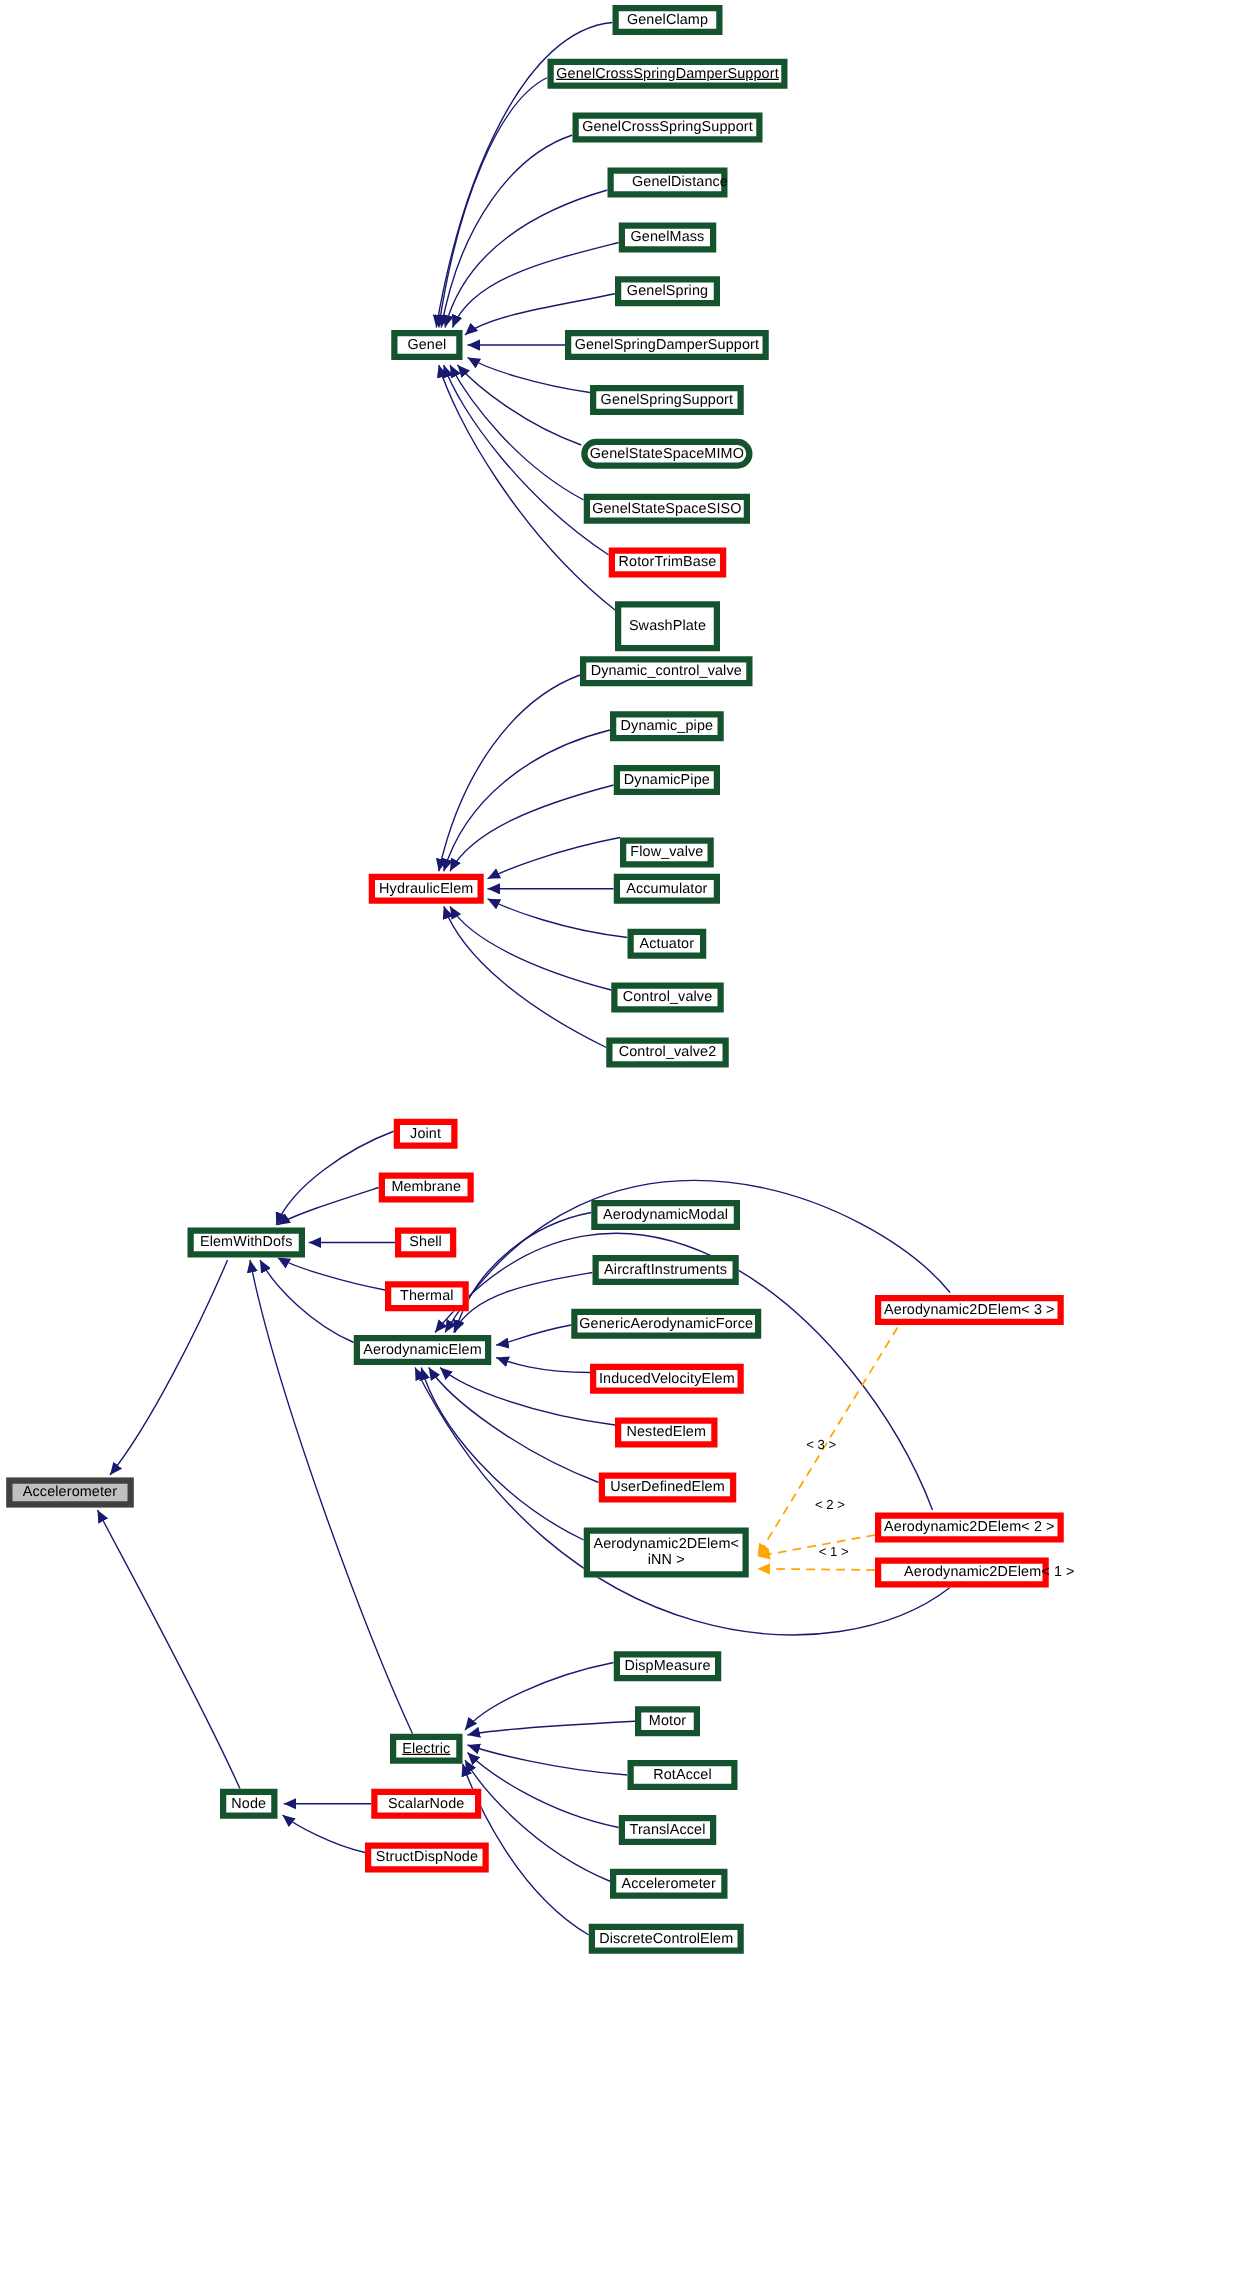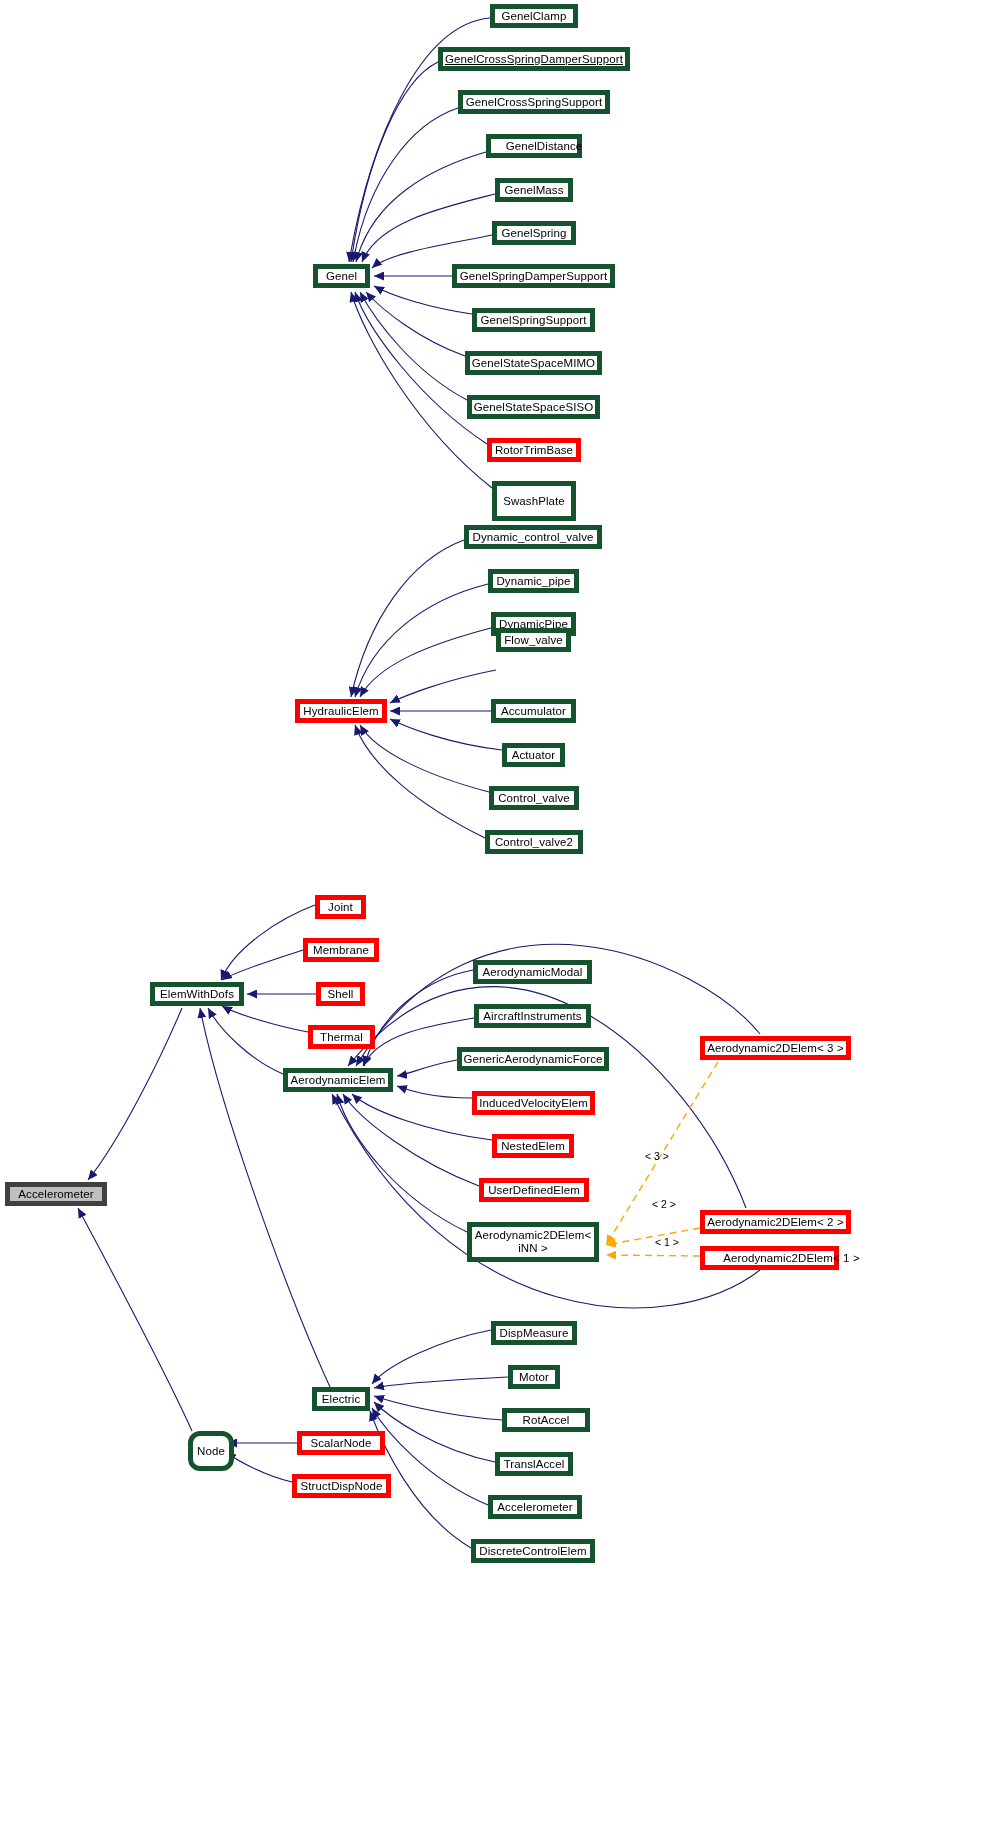--- a/index.html
+++ b/index.html
@@ -122,29 +122,29 @@
       </g>
   </svg>
 <div class="node-box" style="left: 490px; top: 4px; width: 88px; height: 24px;">GenelClamp</div>
     <div class="node-box" style="left: 438px; top: 47px; width: 192px; height: 24px; text-decoration: underline;">GenelCrossSpringDamperSupport</div>
     <div class="node-box" style="left: 458px; top: 90px; width: 152px; height: 24px;">GenelCrossSpringSupport</div>
     <div class="node-box" style="left: 486px; top: 134px; width: 96px; height: 24px; padding-left: 20px;">GenelDistance</div>
     <div class="node-box" style="left: 495px; top: 178px; width: 78px; height: 24px;">GenelMass</div>
     <div class="node-box" style="left: 492px; top: 221px; width: 84px; height: 24px;">GenelSpring</div>
     <div class="node-box" style="left: 452px; top: 264px; width: 163px; height: 24px;">GenelSpringDamperSupport</div>
     <div class="node-box" style="left: 472px; top: 308px; width: 123px; height: 24px;">GenelSpringSupport</div>
-    <div class="node-box" style="left: 465px; top: 351px; width: 137px; height: 24px;">GenelStateSpaceMIMO</div>
+    <div class="node-box" style="left: 465px; top: 351px; width: 137px; height: 24px; border-radius: 12px;">GenelStateSpaceMIMO</div>
     <div class="node-box" style="left: 467px; top: 395px; width: 133px; height: 24px;">GenelStateSpaceSISO</div>
     <div class="node-box red" style="left: 487px; top: 438px; width: 94px; height: 24px;">RotorTrimBase</div>
     <div class="node-box" style="left: 492px; top: 481px; width: 84px; height: 40px; text-align: right;">SwashPlate</div>
     <div class="node-box" style="left: 313px; top: 264px; width: 57px; height: 24px;">Genel</div>
     <div class="node-box" style="left: 464px; top: 525px; width: 138px; height: 24px;">Dynamic_control_valve</div>
     <div class="node-box" style="left: 488px; top: 569px; width: 91px; height: 24px;">Dynamic_pipe</div>
     <div class="node-box" style="left: 491px; top: 612px; width: 85px; height: 24px;">DynamicPipe</div>
-    <div class="node-box" style="left: 496px; top: 628px; width: 75px; height: 24px;">Flow_valve</div>
+    <div class="node-box" style="left: 496px; top: 670px; width: 75px; height: 24px;">Flow_valve</div>
     <div class="node-box" style="left: 491px; top: 699px; width: 85px; height: 24px;">Accumulator</div>
     <div class="node-box" style="left: 502px; top: 743px; width: 63px; height: 24px;">Actuator</div>
     <div class="node-box" style="left: 489px; top: 786px; width: 90px; height: 24px;">Control_valve</div>
     <div class="node-box" style="left: 485px; top: 830px; width: 98px; height: 24px;">Control_valve2</div>
     <div class="node-box red" style="left: 295px; top: 699px; width: 92px; height: 24px;">HydraulicElem</div>
     <div class="node-box red" style="left: 315px; top: 895px; width: 51px; height: 24px;">Joint</div>
     <div class="node-box red" style="left: 303px; top: 938px; width: 76px; height: 24px;">Membrane</div>
     <div class="node-box red" style="left: 316px; top: 982px; width: 49px; height: 24px;">Shell</div>
     <div class="node-box red" style="left: 308px; top: 1025px; width: 67px; height: 24px;">Thermal</div>
     <div class="node-box" style="left: 150px; top: 982px; width: 94px; height: 24px;">ElemWithDofs</div>
@@ -160,20 +160,20 @@
     <div class="node-box red" style="left: 700px; top: 1036px; width: 151px; height: 24px;">Aerodynamic2DElem&lt; 3 &gt;</div>
     <div class="node-box red" style="left: 700px; top: 1210px; width: 151px; height: 24px;">Aerodynamic2DElem&lt; 2 &gt;</div>
     <div class="node-box red" style="left: 700px; top: 1246px; width: 139px; height: 24px; padding-left: 44px;">Aerodynamic2DElem&lt; 1 &gt;</div>
     <div class="node-box filled" style="left: 5px; top: 1182px; width: 102px; height: 24px;">Accelerometer</div>
     <div class="node-box" style="left: 491px; top: 1321px; width: 86px; height: 24px;">DispMeasure</div>
     <div class="node-box" style="left: 508px; top: 1365px; width: 52px; height: 24px;">Motor</div>
     <div class="node-box" style="left: 502px; top: 1408px; width: 88px; height: 24px;">RotAccel</div>
     <div class="node-box" style="left: 495px; top: 1452px; width: 78px; height: 24px;">TranslAccel</div>
     <div class="node-box" style="left: 488px; top: 1495px; width: 94px; height: 24px;">Accelerometer</div>
     <div class="node-box" style="left: 471px; top: 1539px; width: 124px; height: 24px;">DiscreteControlElem</div>
-    <div class="node-box" style="left: 312px; top: 1387px; width: 58px; height: 24px;">Electric</div>
+    <div class="node-box" style="left: 312px; top: 1387px; width: 58px; height: 24px; text-decoration: underline;">Electric</div>
     <div class="node-box red" style="left: 297px; top: 1431px; width: 88px; height: 24px;">ScalarNode</div>
     <div class="node-box red" style="left: 292px; top: 1474px; width: 99px; height: 24px;">StructDispNode</div>
-    <div class="node-box" style="left: 188px; top: 1431px; width: 46px; height: 40px; border-radius: 12px;">Node</div>
+    <div class="node-box" style="left: 176px; top: 1431px; width: 46px; height: 24px;">Node</div>
     <div class="tmpl-label" style="left: 645px; top: 1150px;">&lt; 3 &gt;</div>
     <div class="tmpl-label" style="left: 652px; top: 1198px;">&lt; 2 &gt;</div>
     <div class="tmpl-label" style="left: 655px; top: 1236px;">&lt; 1 &gt;</div>
   </div>
 
 </body></html>

